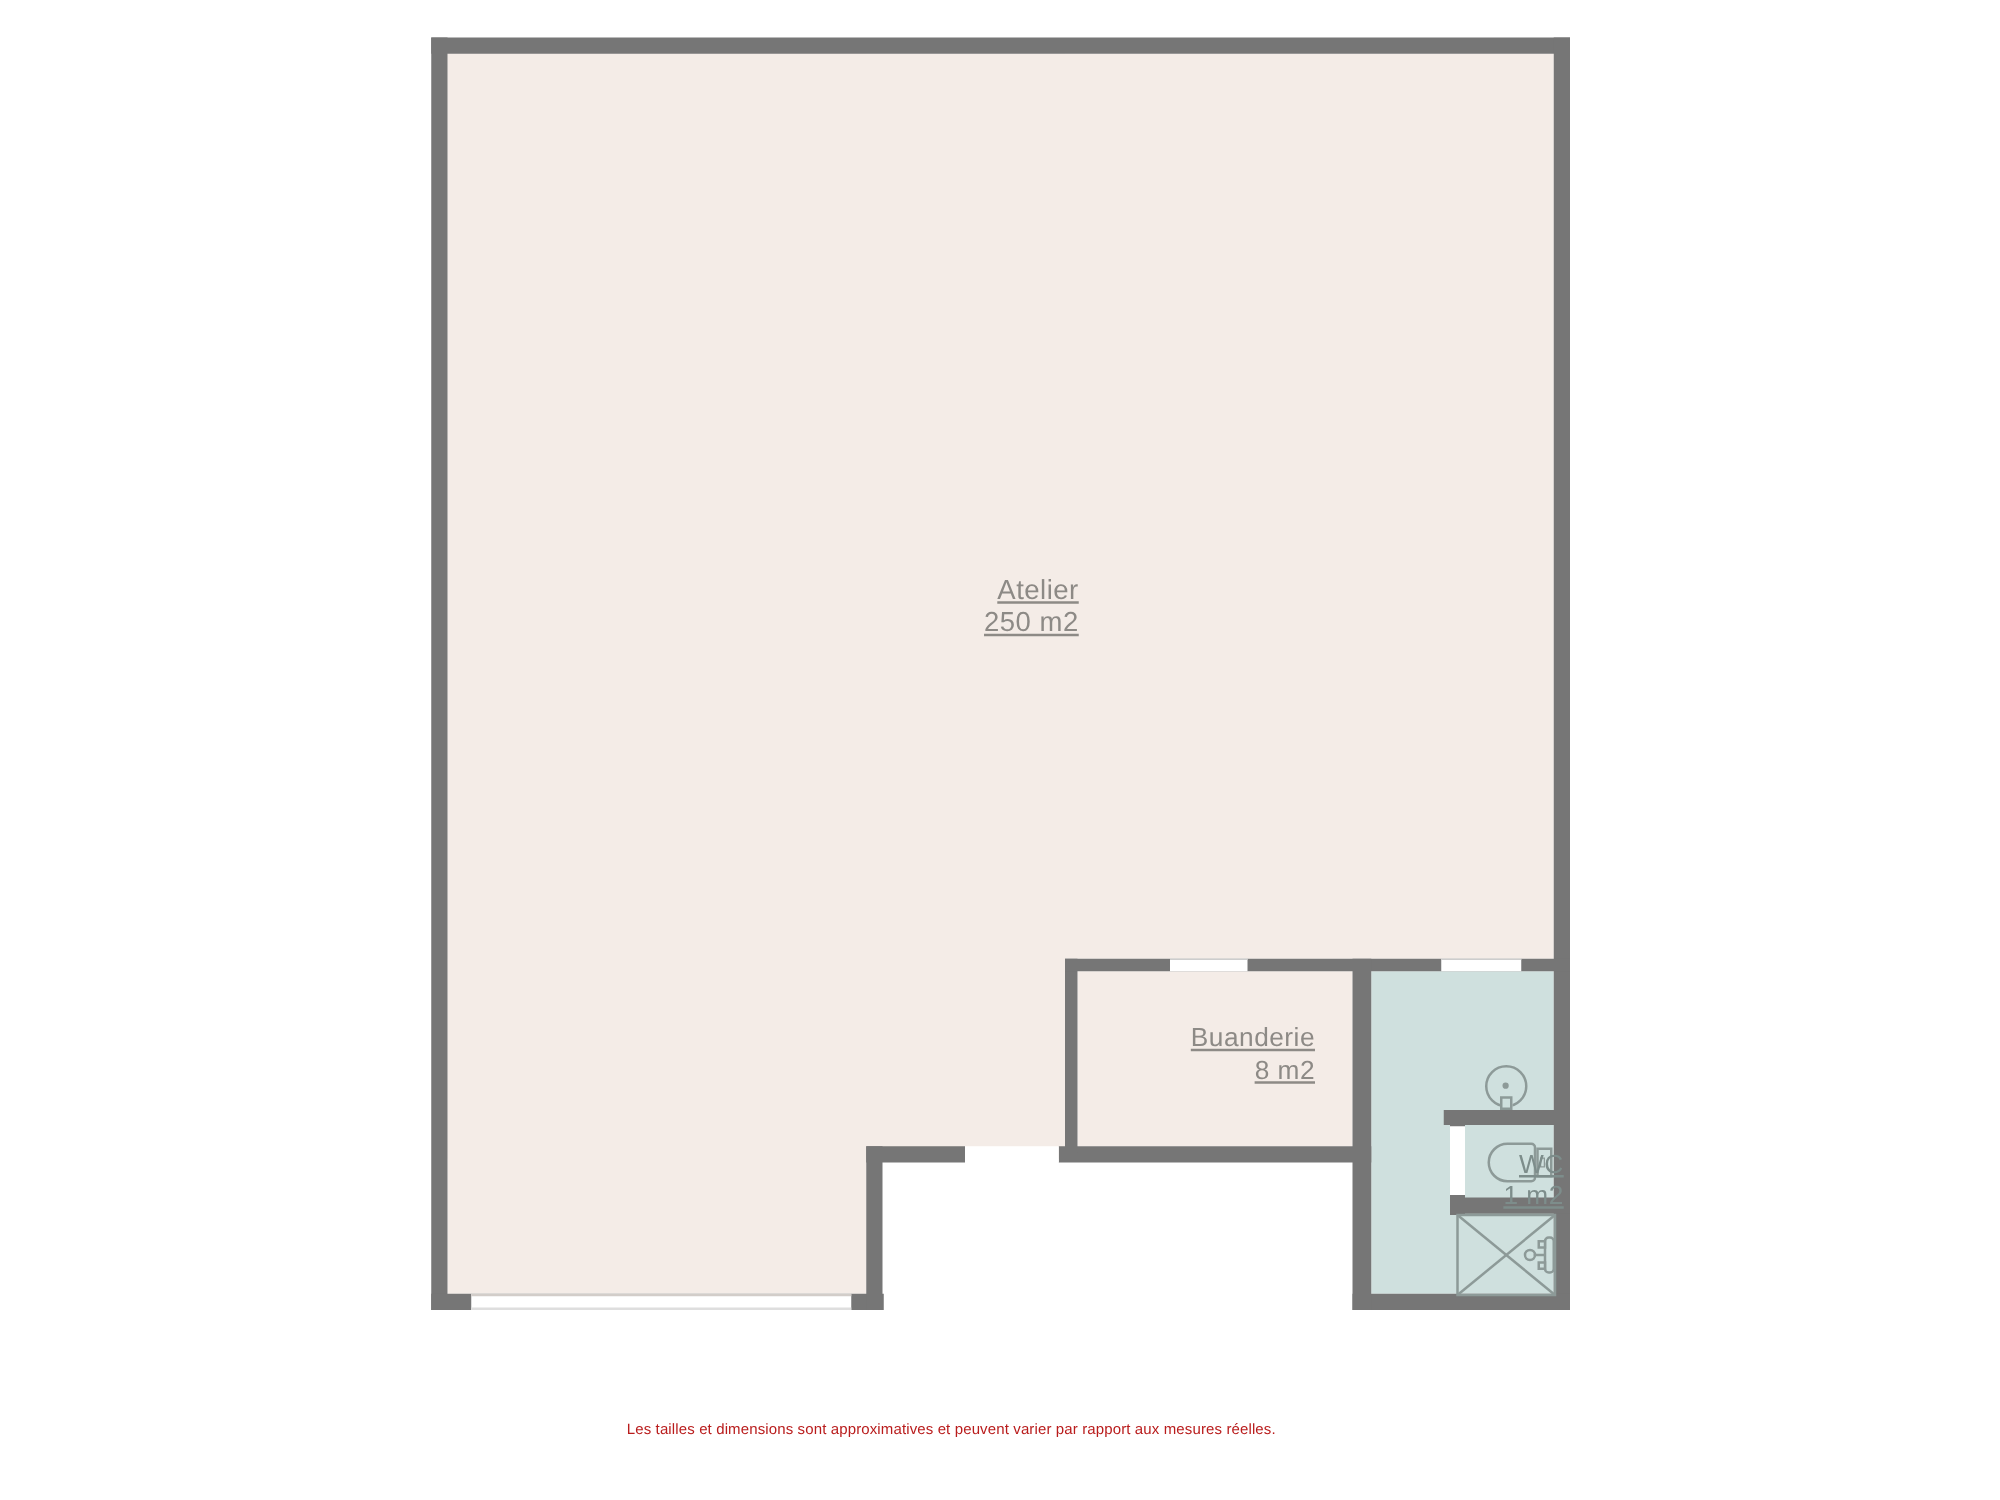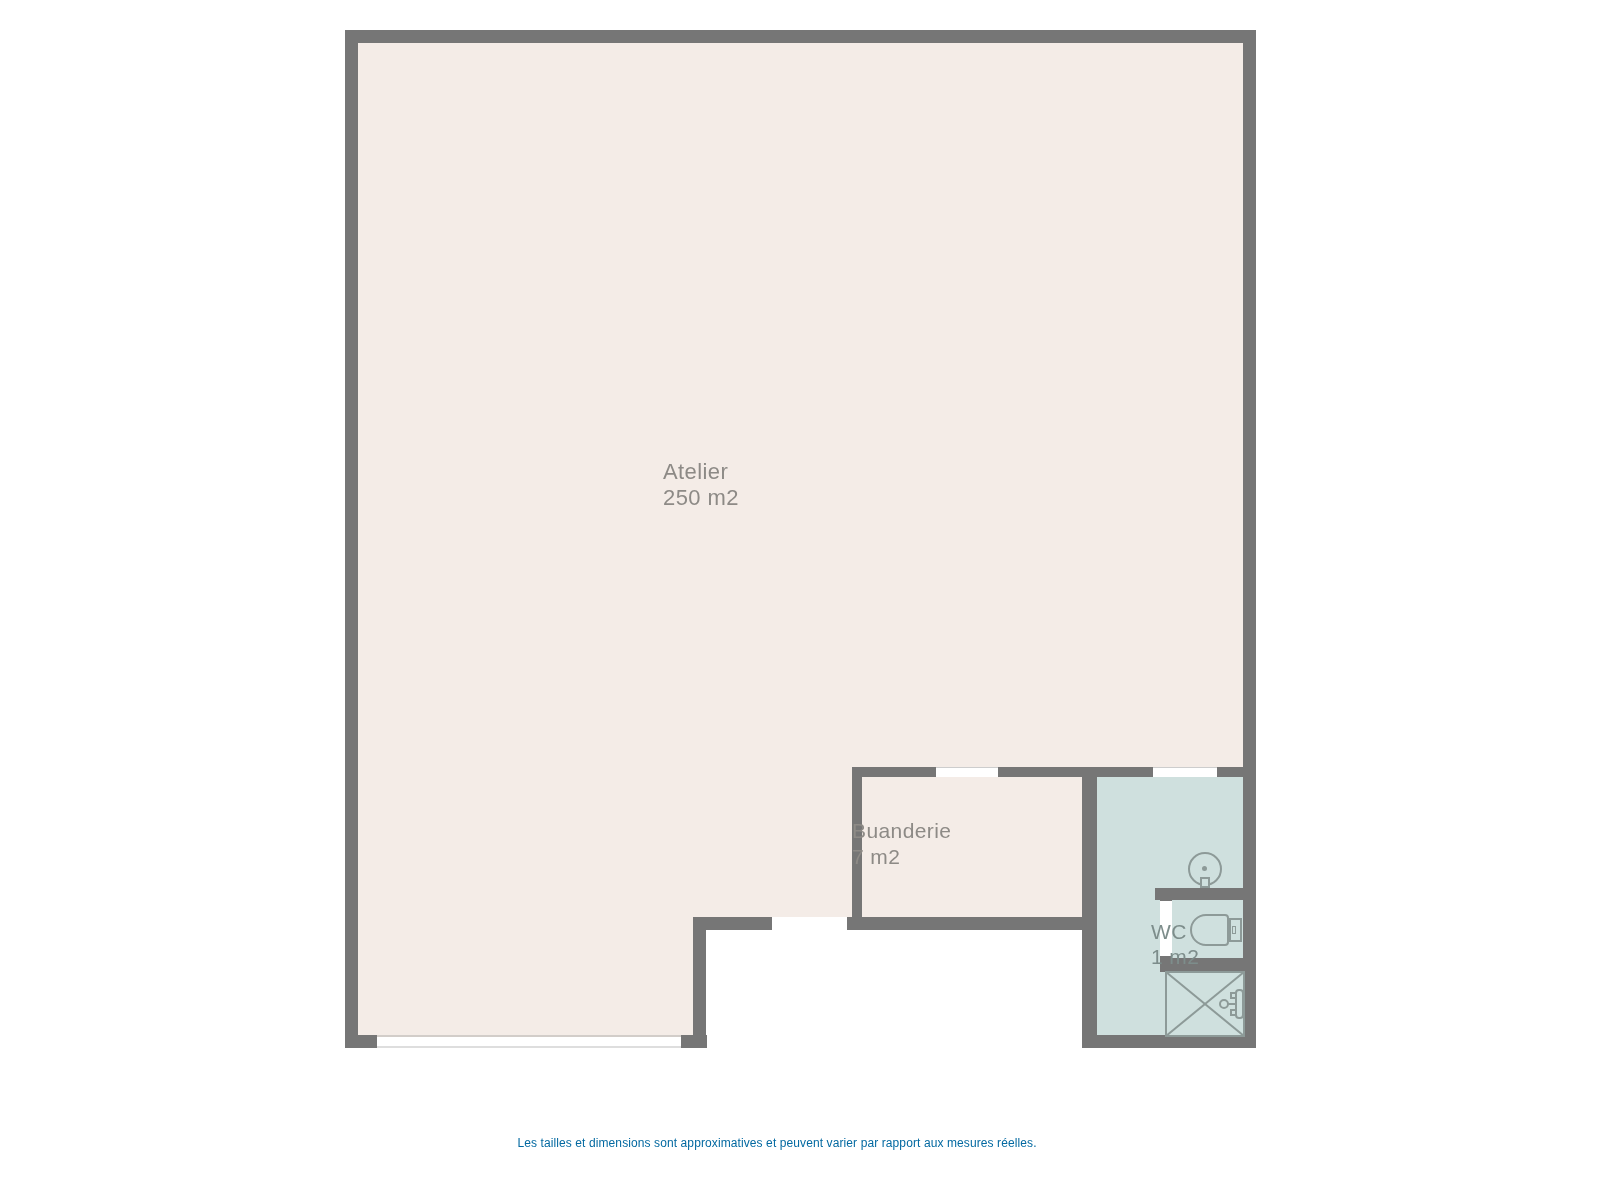--- a/index.html
+++ b/index.html
@@ -11,26 +11,26 @@
   .floor-wet{background:#cfe0de;}
   
   .wall{background:#767676;z-index:20;}
   .gap{background:#ffffff;z-index:30;}
   .gap-lined{border-top:1px solid #cdcdcd;}
   .window{background:#ffffff;z-index:30;border-top:2px solid #d2cdc9;border-bottom:2px solid #dedede;}
   
   .fix{z-index:40;}
   .outline{border:2px solid #8d9a98;}
   
-  .room-label{position:absolute;z-index:50;text-align:left;color:#8d8a86;
-              font-size:21px;line-height:26px;letter-spacing:0.4px;}
+  .room-label{position:absolute;z-index:50;text-align:right;color:#8d8a86;
+              font-size:21px;line-height:26px;letter-spacing:0.4px;text-decoration:underline;}
   .room-label.wet{color:#7d8d8b;}
   .room-label.big{font-size:22px;}
   .footer-note{position:absolute;z-index:50;left:0;top:1136px;width:1522px;text-align:center;
-               font-size:12px;color:#0369a1;letter-spacing:0.1px;margin-left:16px;}
+               font-size:12px;color:#b91c1c;letter-spacing:0.1px;}
 </style>
 </head>
 <body>
 
 <div class="canvas">
 
   <div class="abs floor-dry" style="left:358px;top:43px;width:885px;height:724px;"></div>
   <div class="abs floor-dry" style="left:358px;top:43px;width:494px;height:884px;"></div>
   <div class="abs floor-dry" style="left:358px;top:43px;width:335px;height:992px;"></div>
   <div class="abs floor-dry" style="left:862px;top:777px;width:220px;height:140px;"></div>
@@ -79,21 +79,21 @@
     </g>
   </svg>
 
   <div class="room-label big" style="left:663px;top:459px;width:200px;">
     <div>Atelier</div>
     <div>250 m2</div>
   </div>
 
   <div class="room-label" style="left:852px;top:818px;width:200px;">
     <div>Buanderie</div>
-    <div>7 m2</div>
+    <div>8 m2</div>
   </div>
 
 
   <div class="room-label wet" style="left:1151px;top:919px;width:100px;line-height:25px;">
     <div>WC</div>
     <div>1 m2</div>
   </div>
 
   <div class="footer-note">Les tailles et dimensions sont approximatives et peuvent varier par rapport aux mesures réelles.</div>
 

